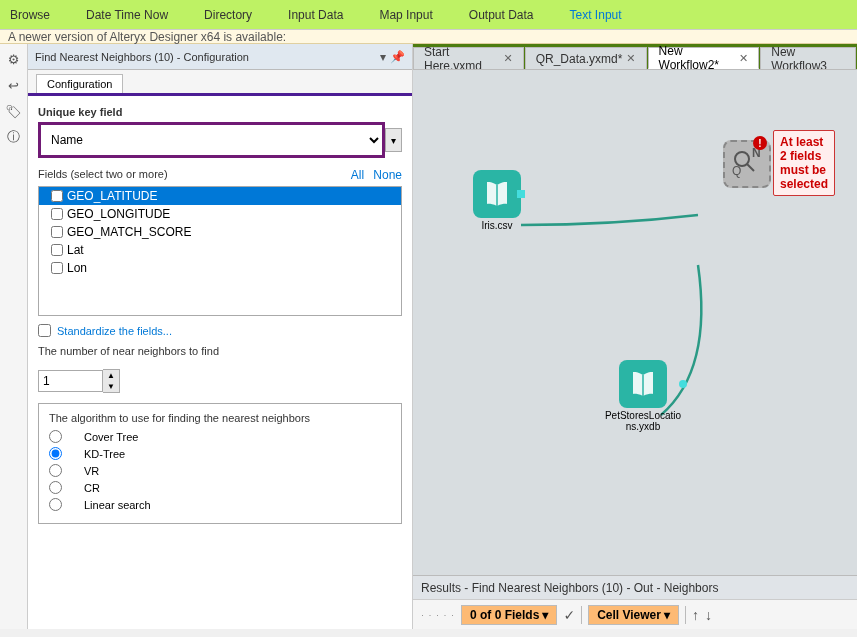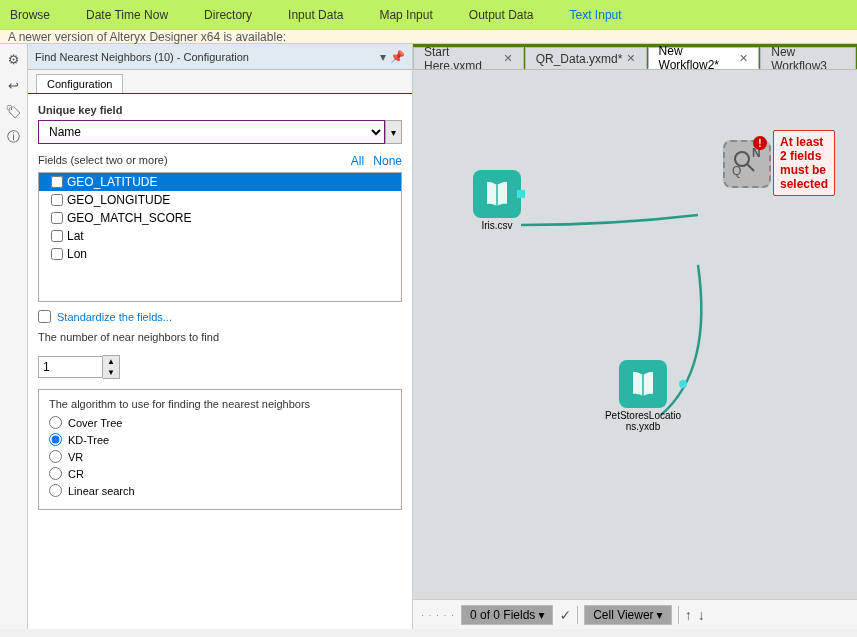--- a/index.html
+++ b/index.html
@@ -23,29 +23,29 @@
     
     .left-panel { width: 385px; display: flex; flex-direction: column; border-right: 1px solid #ccc; }
 
     
     .config-header { background: #e0e8f0; border-bottom: 1px solid #bbb; padding: 4px 7px; display: flex; align-items: center; justify-content: space-between; height: 26px; }
     .config-header-title { font-size: 11px; color: #333; }
     .config-header-icons { display: flex; gap: 4px; }
     .config-header-icon { font-size: 12px; color: #555; cursor: pointer; }
 
     
-    .config-tab-bar { background: #f5f5f5; border-bottom: 1px solid #4c1d95; padding: 4px 8px 0; display: flex; align-items: flex-end; }
+    .config-tab-bar { background: #f5f5f5; border-bottom: 3px solid #4c1d95; padding: 4px 8px 0; display: flex; align-items: flex-end; }
     .config-tab { padding: 3px 10px; background: white; border: 1px solid #bbb; border-bottom: none; font-size: 11px; cursor: pointer; }
 
     
     .config-content { padding: 10px; flex: 1; overflow-y: auto; background: white; }
 
     .field-label { font-size: 11px; margin-bottom: 4px; color: #333; font-weight: bold; }
     .select-row { display: flex; align-items: center; margin-bottom: 10px; }
-    .select-dropdown { width: 100%; padding: 3px 6px; border: 1px solid #701a75; background: white; font-size: 12px; height: 24px; }
+    .select-dropdown { width: 100%; padding: 3px 6px; border: 3px solid #701a75; background: white; font-size: 12px; height: 36px; }
     .dropdown-arrow { border: 1px solid #aaa; background: #e8e8e8; padding: 3px 5px; cursor: pointer; font-size: 10px; height: 24px; display: flex; align-items: center; }
 
     .fields-label-row { display: flex; justify-content: space-between; margin-bottom: 4px; }
     .fields-label { font-size: 11px; color: #333; }
     .fields-links { font-size: 11px; }
     .fields-links a { color: #0078d7; text-decoration: none; cursor: pointer; }
 
     .fields-list { border: 1px solid #aaa; height: 130px; overflow-y: auto; background: white; }
     .field-item { display: flex; align-items: center; padding: 2px 12px; gap: 4px; font-size: 11px; cursor: pointer; }
     .field-item.selected { background: #0078d7; color: white; }
@@ -55,21 +55,21 @@
     .standardize-row a { font-size: 11px; color: #0078d7; text-decoration: none; cursor: pointer; }
 
     .neighbors-label { font-size: 11px; margin-bottom: 12px; color: #333; }
     .neighbors-spinner { display: flex; align-items: center; margin-bottom: 10px; }
     .neighbors-input { width: 65px; height: 22px; border: 1px solid #aaa; padding: 2px 4px; font-size: 12px; }
     .spinner-btns { display: flex; flex-direction: column; border: 1px solid #aaa; border-left: none; }
     .spinner-btn { width: 16px; height: 11px; background: #e8e8e8; cursor: pointer; font-size: 8px; display: flex; align-items: center; justify-content: center; border: none; }
 
     .algorithm-box { border: 1px solid #aaa; padding: 8px 10px; margin-top: 4px; }
     .algorithm-title { font-size: 11px; margin-bottom: 6px; color: #333; }
-    .radio-row { display: flex; align-items: center; gap: 6px; margin-bottom: 4px; }
+    .radio-row { display: flex; align-items: center; gap: 22px; margin-bottom: 4px; }
     .radio-row label { font-size: 11px; }
 
     
     .right-panel { flex: 1; display: flex; flex-direction: column; background: #d8dde0; }
 
     
     .tabs-bar { display: flex; background: #4d7c0f; border-bottom: 1px solid #bbb; height: 26px; align-items: flex-end; overflow: hidden; }
     .tab { padding: 3px 10px; background: #d8dde0; border: 1px solid #bbb; border-bottom: none; font-size: 11px; cursor: pointer; display: flex; align-items: center; gap: 4px; margin-right: 1px; color: #333; height: 22px; }
     .tab.active { background: white; border-bottom: 1px solid white; color: #000; }
     .tab-close { font-size: 11px; cursor: pointer; color: #666; }
@@ -94,21 +94,21 @@
     .canvas-svg { position: absolute; top: 0; left: 0; width: 100%; height: 100%; pointer-events: none; }
 
     
     .error-tooltip { position: absolute; left: 360px; top: 100px; background: #ffeeee; border: 1px solid #cc3333; padding: 4px 6px; font-size: 10px; color: #cc0000; font-weight: bold; max-width: 90px; border-radius: 2px; z-index: 10; }
 
     
     .results-bar { background: #e0e4e8; border-top: 1px solid #bbb; padding: 3px 8px; font-size: 11px; color: #333; height: 24px; display: flex; align-items: center; }
 
     
     .results-toolbar { background: #f5f5f5; border-top: 1px solid #ccc; display: flex; align-items: center; gap: 6px; padding: 3px 8px; height: 30px; }
-    .results-btn { background: #a3a3a3; border: 1px solid #bbb; padding: 2px 8px; font-size: 11px; cursor: pointer; display: flex; align-items: flex-end; gap: 3px; }
+    .results-btn { background: #fdba74; border: 1px solid #bbb; padding: 2px 8px; font-size: 11px; cursor: pointer; display: flex; align-items: flex-end; gap: 3px; font-weight: bold; }
     .results-separator { width: 1px; height: 18px; background: #bbb; }
 
     .scroll-indicator { font-size: 9px; color: #888; text-align: center; letter-spacing: 1px; }
   </style>
 </head>
 <body>
 
 <div class="toolbar">
   <span class="toolbar-item">Browse</span>
   <span class="toolbar-item">Date Time Now</span>
@@ -296,20 +296,23 @@
             <line x1="16" y1="7" x2="16" y2="28" stroke="#2ab5a5" stroke-width="1.5"></line>
           </svg>
         </div>
 
         <div style="position:absolute; right:-4px; top:20px; width:8px; height:8px; background:#4dd; border-radius:50%;"></div>
         <div class="node-label" style="white-space:pre-line;">PetStoresLocatio ns.yxdb</div>
       </div>
 
     </div>
 
+    <div class="results-bar">
+      <span>Results - Find Nearest Neighbors (10) - Out - Neighbors</span>
+    </div>
 
     <div class="results-toolbar">
       <div class="scroll-indicator">· · · · ·</div>
       <button class="results-btn">
         <span>0 of 0 Fields</span>
         <span>▾</span>
       </button>
       <span style="cursor:pointer; font-size:14px; color:#555;">✓</span>
       <div class="results-separator"></div>
       <button class="results-btn">

